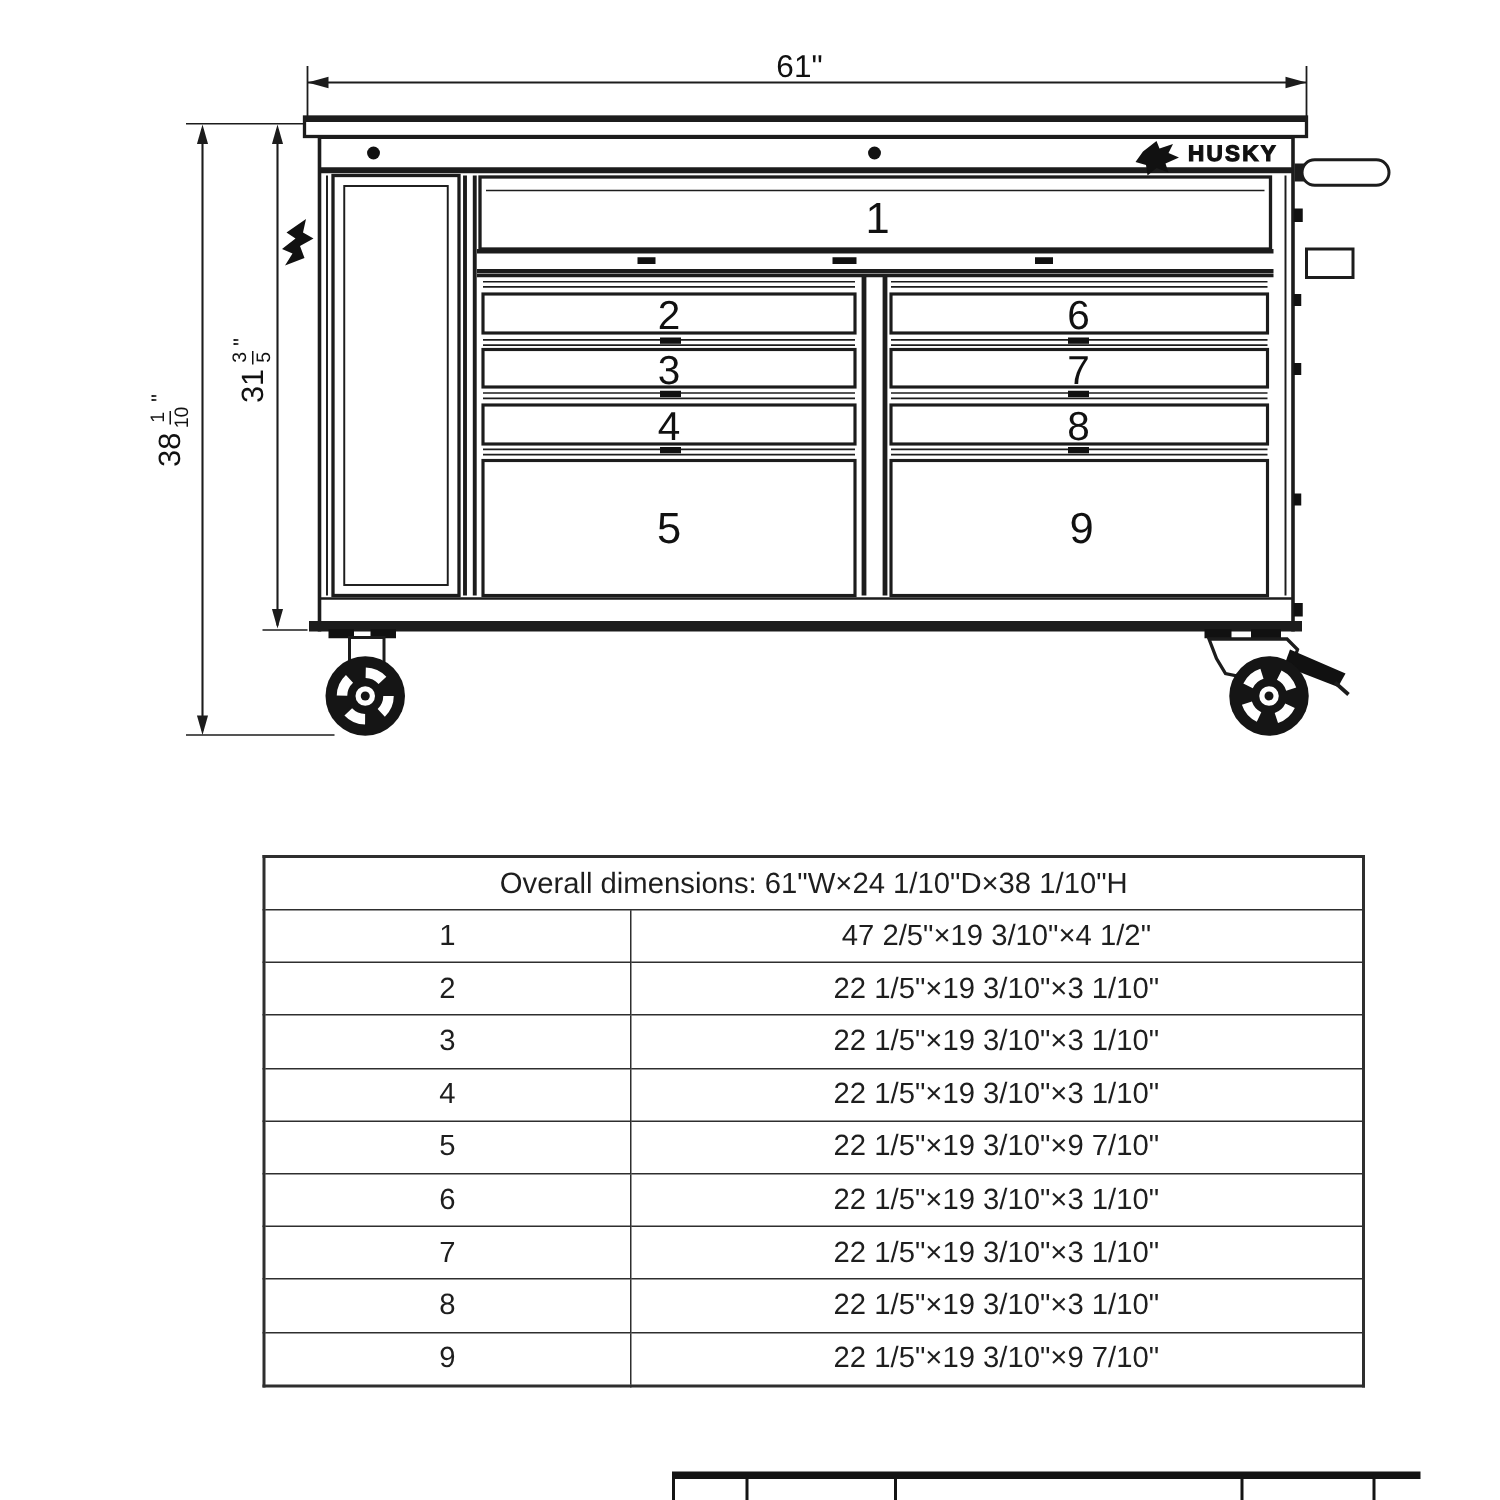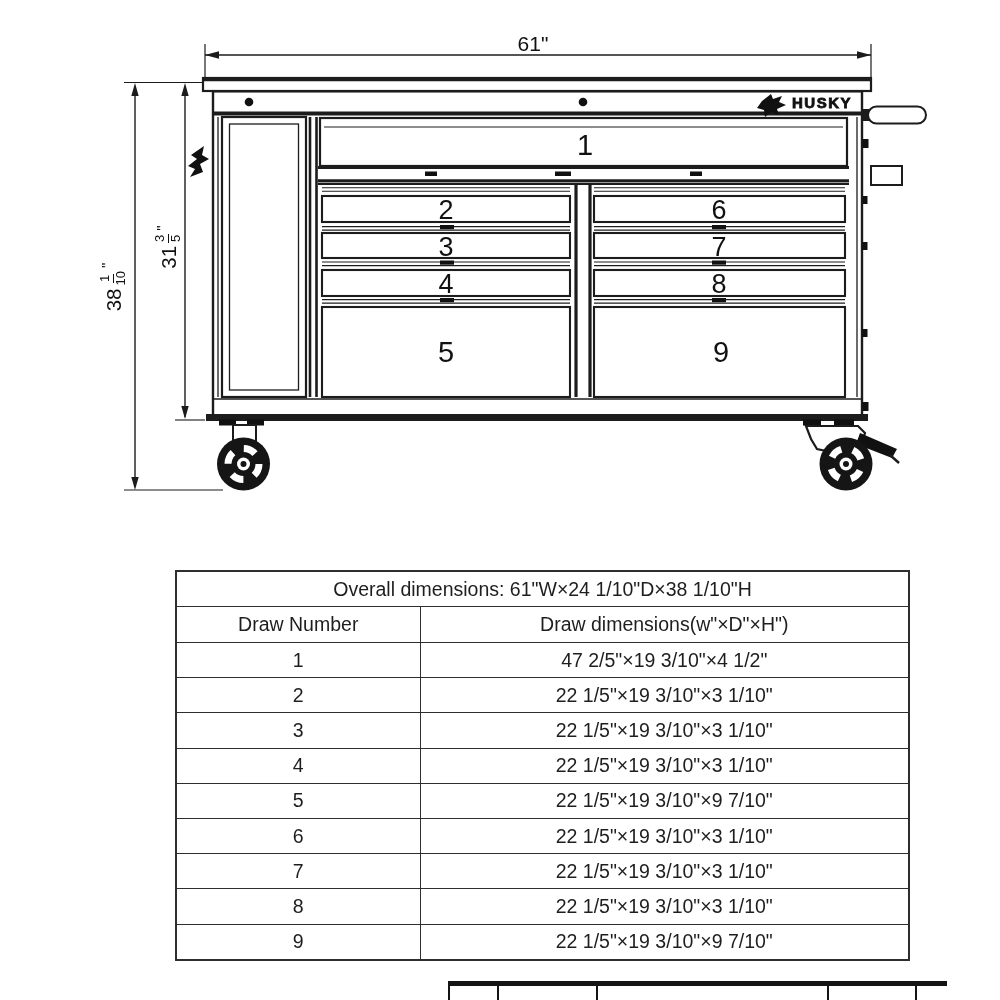--- a/index.html
+++ b/index.html
@@ -227,24 +227,20 @@
 
   <table class="dims">
     <colgroup>
         <col style="width:244px">
         <col style="width:489px">
       </colgroup>
     <tbody>
       <tr class="h1">
         <td colspan="2">Overall dimensions: 61"W×24 1/10"D×38 1/10"H</td>
       </tr>
-      <tr class="h2">
-        <td>Draw Number</td>
-        <td>Draw dimensions(w"×D"×H")</td>
-      </tr>
       <tr class="r">
         <td>1</td>
         <td>47 2/5"×19 3/10"×4 1/2"</td>
       </tr>
       <tr class="r">
         <td>2</td>
         <td>22 1/5"×19 3/10"×3 1/10"</td>
       </tr>
       <tr class="r">
         <td>3</td>

